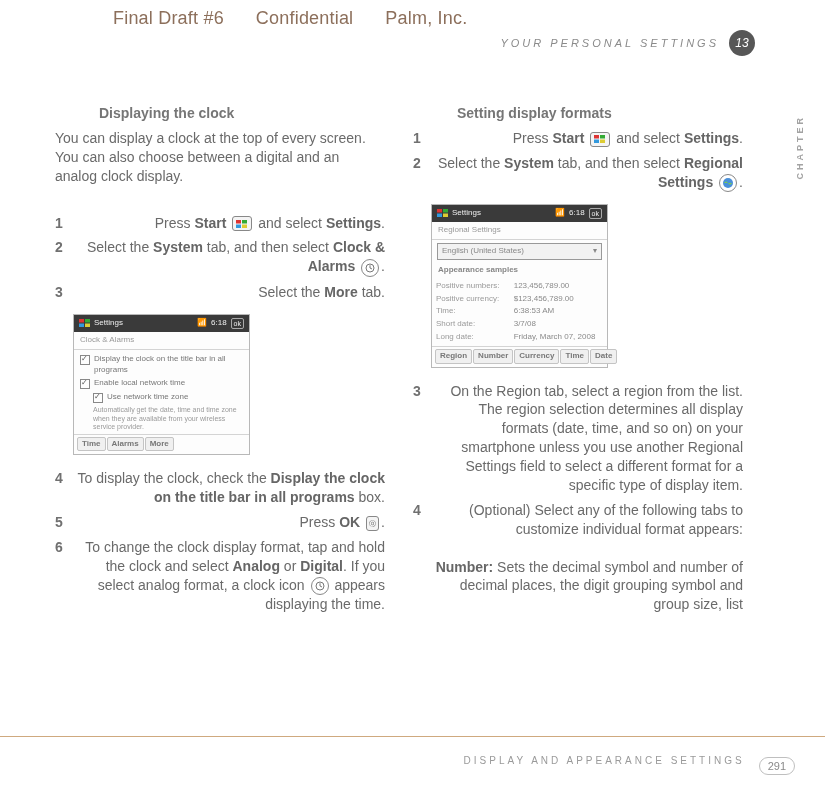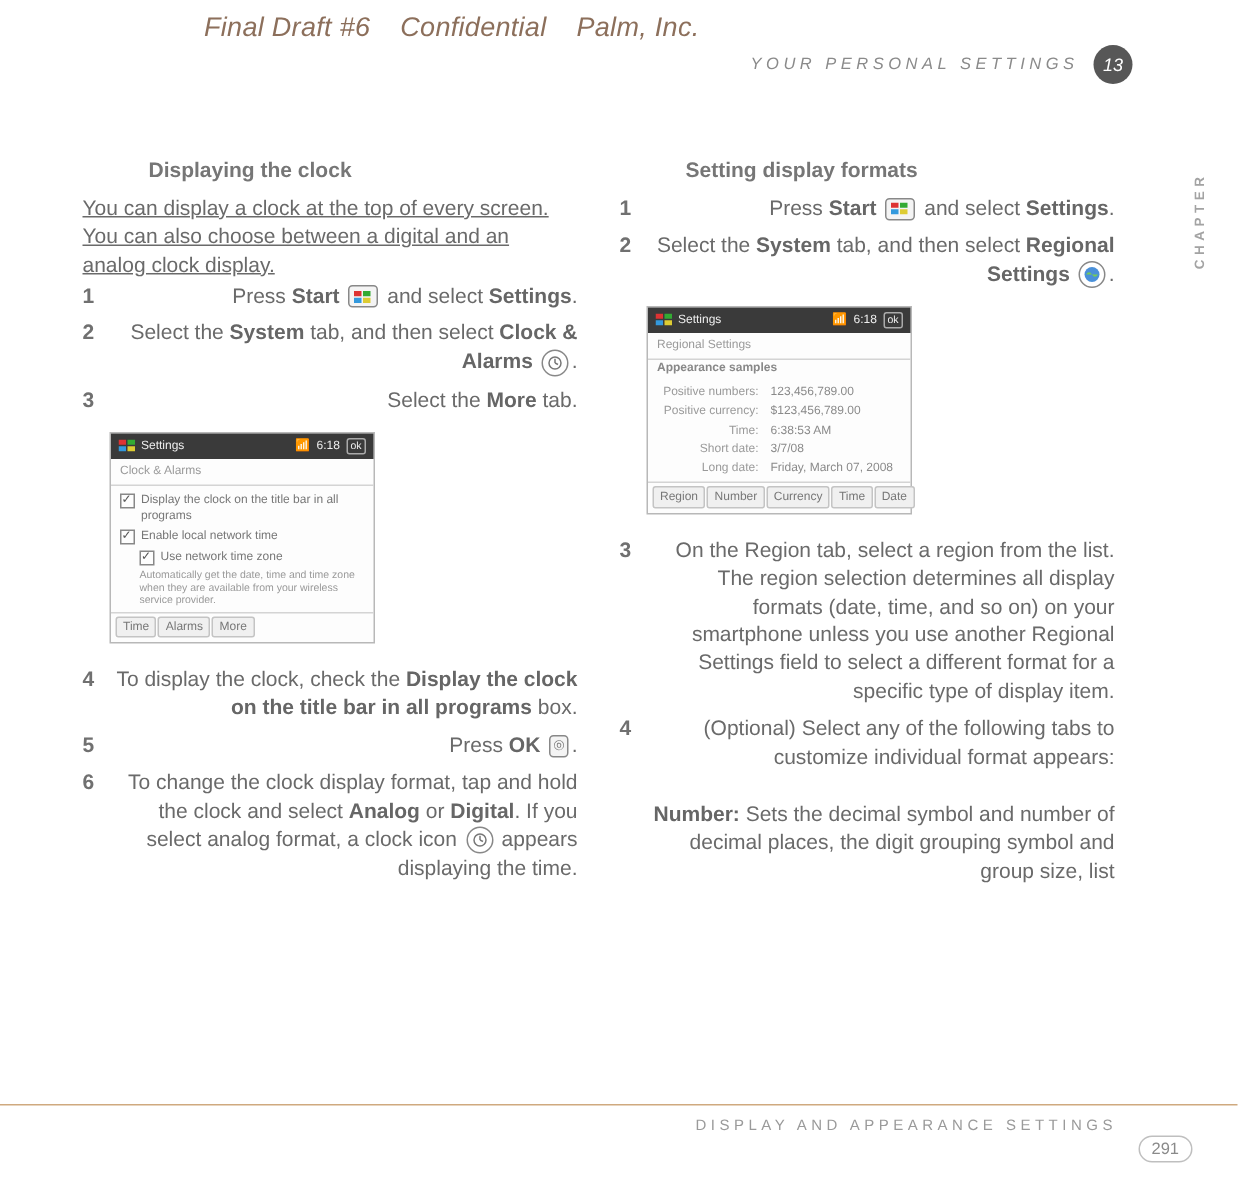--- a/index.html
+++ b/index.html
@@ -11,26 +11,25 @@
   }
   .page {
     position: relative;
     width: 825px;
     height: 797px;
     box-sizing: border-box;
     padding: 8px 30px 0 55px;
   }
   .topline {
     display: flex;
-    gap: 20px;
+    gap: 32px;
     font-size: 18px;
     color: #8c6f5b;
-    margin-left: 81px;
+    margin-left: 58px;
     letter-spacing: .2px;
-    font-style: italic;
   }
   .headerline {
     position: absolute;
     right: 70px;
     top: 30px;
     display: flex;
     align-items: center;
     gap: 10px;
     letter-spacing: 3px;
     font-size: 11px;
@@ -68,21 +67,21 @@
     width: 330px;
     font-size: 14px;
     line-height: 1.35;
   }
   .h {
     font-weight: bold;
     color: #767676;
     margin-bottom: 6px;
     margin-left: 44px;
   }
-  p { margin: 0 0 2px 0; text-decoration: underline; }
+  p { margin: 0 0 28px 0; }
   b { color: #666; font-weight: bold; }
   ol { list-style: none; padding: 0; margin: 0 0 12px 0; }
   ol > li { display: flex; margin-bottom: 6px; }
   ol > li > .num { width: 18px; font-weight: bold; color: #707070; flex-shrink: 0; }
   ol > li > .txt { flex: 1; text-align: right; }
   .icon {
     display: inline-flex;
     vertical-align: middle;
     border: 1px solid #888;
     border-radius: 3px;
@@ -136,40 +135,41 @@
     width: 8px; height: 8px; border: 1px solid #888; flex-shrink: 0;
     position: relative; margin-top:1px;
   }
   .shot .chk .box::after {
     content: "✓"; position: absolute; font-size: 8px; line-height: 8px; left: 0; top: -1px; color: #555;
   }
   .shot .indent { margin-left: 13px; }
   .shot .small { font-size: 7px; line-height: 1.2; color: #9a9a9a; }
   .shot .footer {
     display: flex; gap: 1px; padding: 2px 3px 3px 3px;
-    border-top: 1px solid #d4d4d4; font-size: 8px;
+    border-top: 1px solid #d4d4d4; font-size: 8px; font-weight: bold;
   }
   .shot .footer span {
     border: 1px solid #c4c4c4; padding: 1px 4px; border-radius: 2px; background: #f0f0f0;
   }
   .shot .dd {
     border: 1px solid #999; margin: 3px 5px 5px 5px;
     padding: 2px 4px; font-size: 8px; color: #888;
     display: flex; justify-content: space-between; align-items:center;
     background:#f2f2f2;
   }
   .shot table { width: 100%; border-collapse: collapse; font-size: 8px; margin: 2px 0; }
   .shot td { padding: 1px 4px; color: #8a8a8a; }
-  .shot td:first-child { color:#9a9a9a;text-align:right; }
+  .shot td:first-child { color:#9a9a9a; }
   .footerpage {
     position: absolute;
     left: 0; right: 0; bottom: 22px;
     border-top: 1px solid #cfa97f;
     display: flex;
     justify-content: flex-end;
+    align-items: center;
     padding: 8px 30px 0 0;
     gap: 14px;
   }
   .footerpage .lab {
     font-size: 10px; letter-spacing: 3px; color: #9a9a9a;
   }
   .footerpage .pn {
     border: 1px solid #bfbfbf;
     border-radius: 10px;
     padding: 2px 8px;
@@ -344,20 +344,24 @@
                 <rect x="0" y="4.5" width="5" height="3.5" fill="#39d"></rect>
                 <rect x="6" y="4.5" width="5" height="3.5" fill="#dc3"></rect>
               </svg><span>Settings</span></span>
           <span class="tbright">
               <span>📶</span>
               <span>6:18</span>
               <span style="border:1px solid #aaa;border-radius:2px;padding:0 2px;font-size:7px">ok</span>
             </span>
         </div>
         <div class="sub">Regional Settings</div>
+        <div class="dd">
+            <span>English (United States)</span>
+            <span>▾</span>
+          </div>
         <div style="padding:0 6px 2px 6px"><b style="font-size:8px;color:#888">Appearance samples</b></div>
         <table>
           <tbody>
               <tr>
                 <td>Positive numbers:</td>
                 <td>123,456,789.00</td>
               </tr>
           <tr>
                 <td>Positive currency:</td>
                 <td>$123,456,789.00</td>

